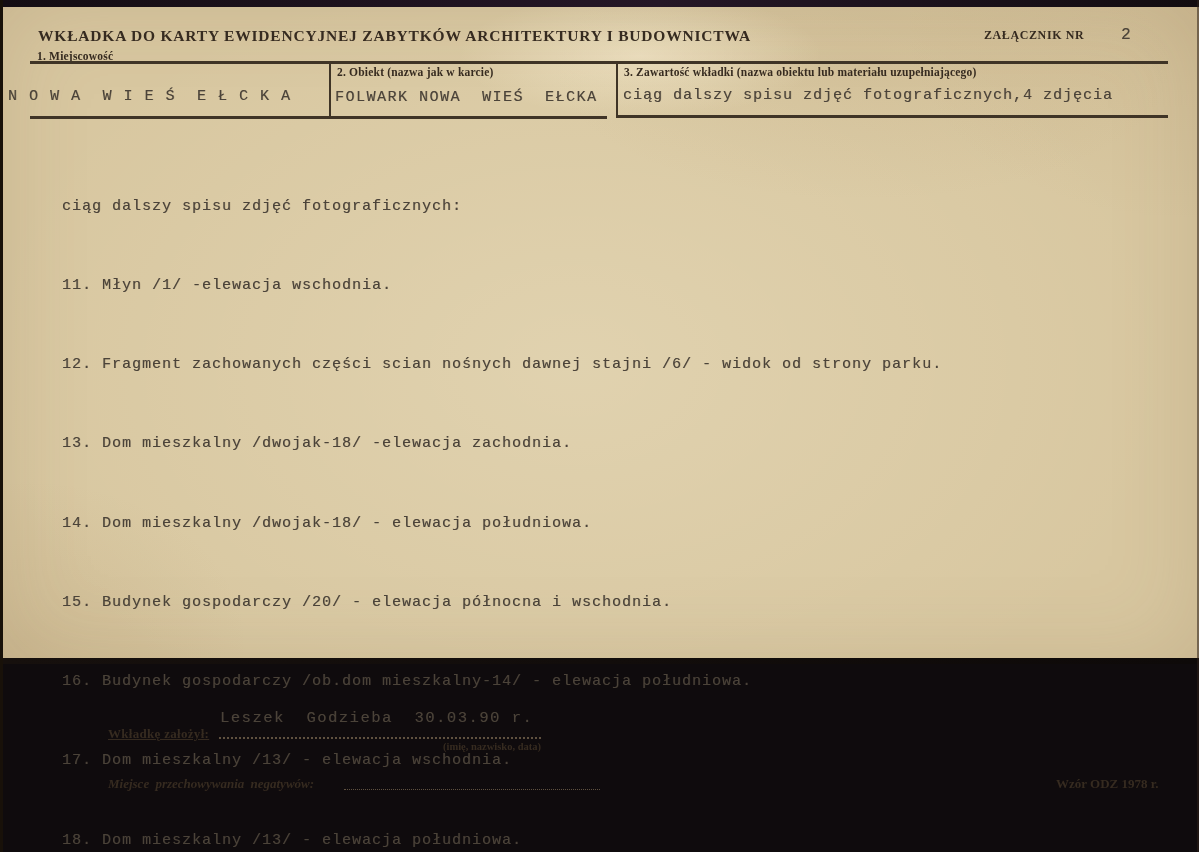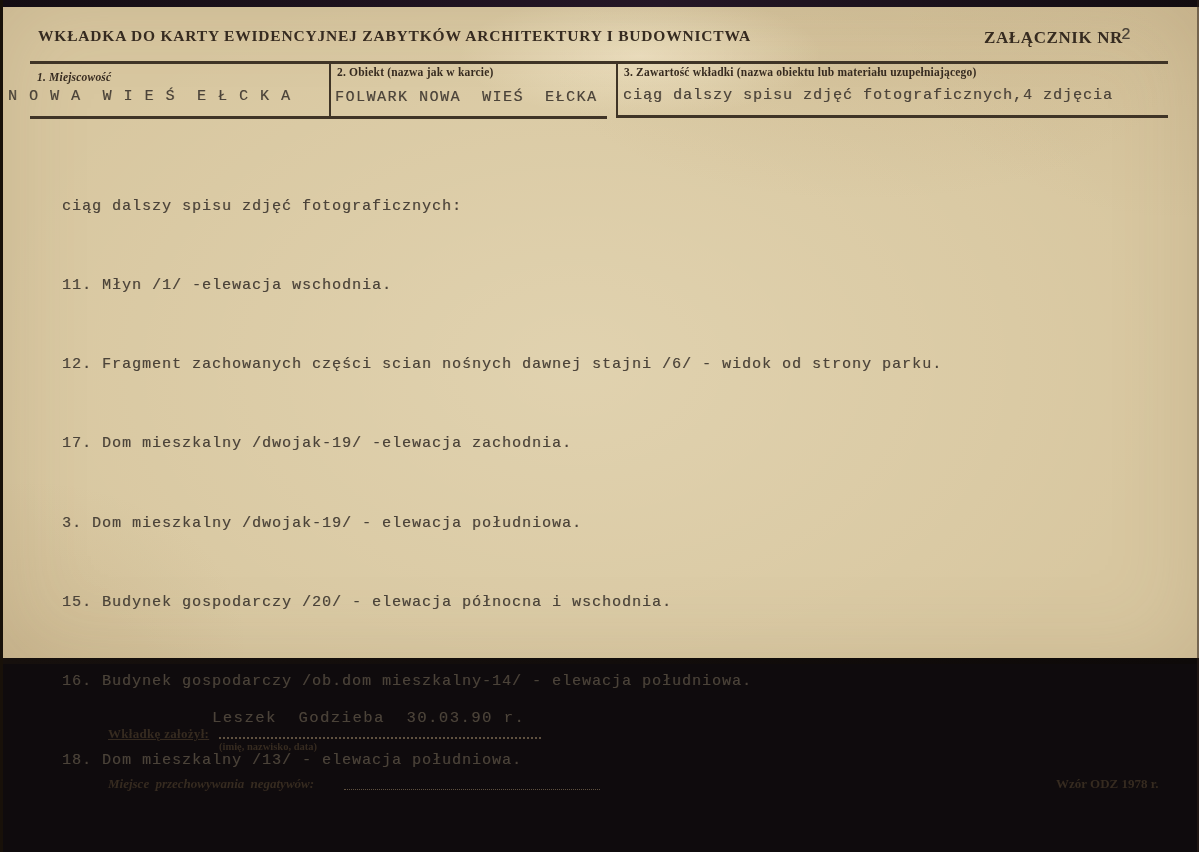--- a/index.html
+++ b/index.html
@@ -33,50 +33,50 @@
     color: #4b4339;
     white-space: pre;
     text-shadow: 0.4px 0.4px 0.5px rgba(75,67,57,0.45);
   }
   .abs { position: absolute; }
 
   .doc-title {
     left: 38px; top: 27px;
     font-size: 15.5px; font-weight: bold; letter-spacing: 0.8px;
   }
-  .attach-label { left: 984px; top: 28px; font-size: 17px; font-weight: bold; letter-spacing: 0.6px; }
+  .attach-label { left: 984px; top: 28px; font-size: 12px; font-weight: bold; letter-spacing: 0.6px; }
   .attach-num   { left: 1121px; top: 26px; font-size: 16px; }
 
   .rule { background: #3f3426; position: absolute; z-index: 2; }
   .rule-top      { left: 30px;  top: 61px;  width: 1138px; height: 3px; }
   .rule-bottom-a { left: 30px;  top: 116px; width: 577px;  height: 3px; }
   .rule-bottom-b { left: 617px; top: 115px; width: 551px;  height: 3px; }
   .vline-1       { left: 329px; top: 61px;  width: 2px;    height: 57px; }
   .vline-2       { left: 616px; top: 61px;  width: 2px;    height: 57px; }
 
   .field-label { font-size: 11.5px; font-weight: bold; letter-spacing: 0.2px; }
-  .fl-1 { left: 37px;  top: 71px; font-style: italic; }
+  .fl-1 { left: 37px;  top: 50px; }
   .fl-2 { left: 337px; top: 66px; }
   .fl-3 { left: 624px; top: 66px; }
 
   .fv-1 { left: 8px;   top: 88px; font-size: 15px; letter-spacing: 1.5px; }
   .fv-2 { left: 335px; top: 89px; font-size: 15px; letter-spacing: 1.5px; }
   .fv-3 { left: 623px; top: 87px; font-size: 15px; letter-spacing: 1px; text-align: center; }
 
   .photo-list {
     left: 62px; top: 141px; width: 1080px;
     font-size: 15px; line-height: 26.4px; letter-spacing: 1px;
   }
   .photo-list div { white-space: pre; }
 
   .founder-label { left: 108px; top: 726px; font-size: 13px; font-weight: bold; letter-spacing: 0.3px; text-decoration: underline; }
-  .founder-value { left: 212px; top: 709px; font-size: 15.5px; letter-spacing: 1.5px; }
+  .founder-value { left: 220px; top: 709px; font-size: 15.5px; letter-spacing: 1.5px; }
   .dotline { position: absolute; border-bottom: 2px dotted #5f5140; }
   .founder-line   { left: 219px; top: 711px; width: 322px; height: 26px; }
-  .founder-hint   { left: 219px; top: 741px; width: 322px; text-align: left; font-size: 10.5px; font-weight: bold; }
+  .founder-hint   { left: 219px; top: 741px; width: 322px; text-align: right; font-size: 10.5px; font-weight: bold; }
   .negatives-label { left: 108px; top: 776px; font-size: 13px; font-weight: bold; word-spacing: 3px; font-style: italic; }
   .negatives-line  { left: 344px; top: 775px; width: 256px; height: 14px; border-bottom-width: 1.5px; }
   .form-note { left: 1056px; top: 776px; font-size: 13px; font-weight: 600; }
 </style>
 </head>
 <body>
 
 <div class="scan">
 
   <div class="edge edge-top"></div>
@@ -99,24 +99,25 @@
   <div class="abs field-label fl-3 print">3. Zawartość wkładki (nazwa obiektu lub materiału uzupełniającego)</div>
 
   <div class="abs typed fv-1">N O W A  W I E Ś  E Ł C K A</div>
   <div class="abs typed fv-2">FOLWARK NOWA  WIEŚ  EŁCKA</div>
   <div class="abs typed fv-3">ciąg dalszy spisu zdjęć fotograficznych,4 zdjęcia</div>
 
   <div class="abs typed photo-list">
     <div>ciąg dalszy spisu zdjęć fotograficznych:</div>
     <div>11. Młyn /1/ -elewacja wschodnia.</div>
     <div>12. Fragment zachowanych części scian nośnych dawnej stajni /6/ - widok od strony parku.</div>
-    <div>17. Dom mieszkalny /dwojak-19/ -elewacja zachodnia.</div>
-    <div>3. Dom mieszkalny /dwojak-19/ - elewacja południowa.</div>
+    <div>13. Dom mieszkalny /dwojak-18/ -elewacja zachodnia.</div>
+    <div>14. Dom mieszkalny /dwojak-18/ - elewacja południowa.</div>
     <div>15. Budynek gospodarczy /20/ - elewacja północna i wschodnia.</div>
     <div>16. Budynek gospodarczy /ob.dom mieszkalny-14/ - elewacja południowa.</div>
+    <div>17. Dom mieszkalny /13/ - elewacja wschodnia.</div>
     <div>18. Dom mieszkalny /13/ - elewacja południowa.</div>
     
     
     
   </div>
 
   <div class="abs founder-label print">Wkładkę założył:</div>
   <div class="abs founder-value typed">Leszek  Godzieba  30.03.90 r.</div>
   <div class="dotline founder-line"></div>
   <div class="abs founder-hint print">(imię, nazwisko, data)</div>

